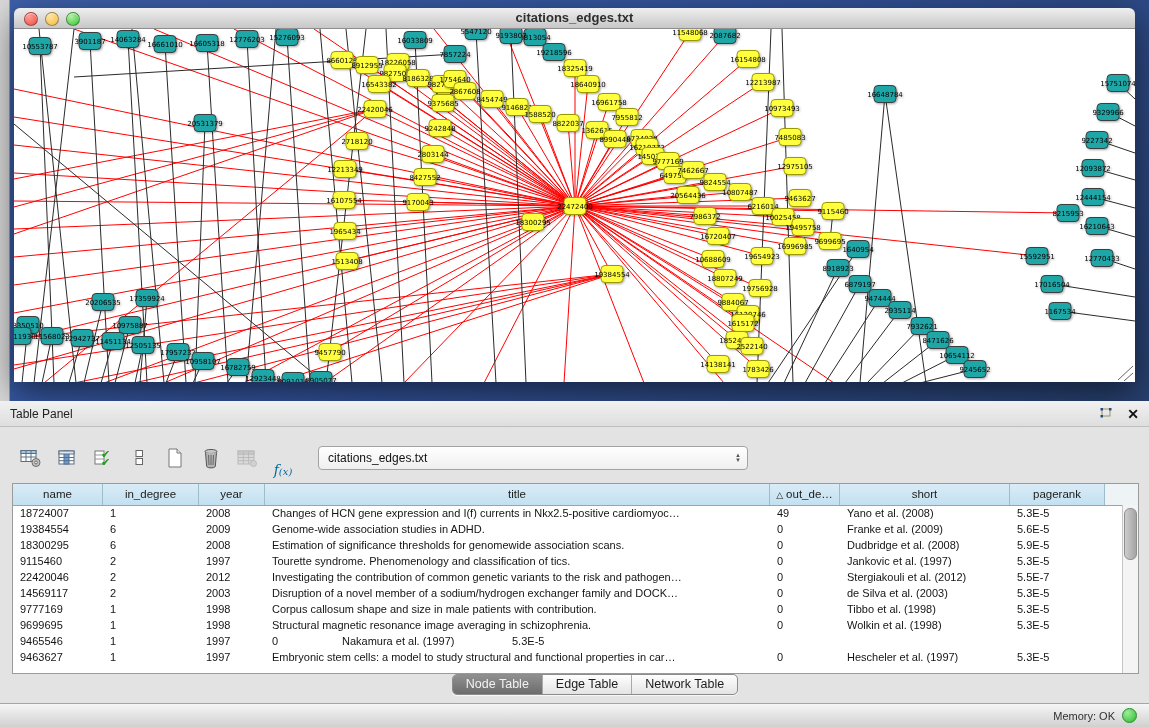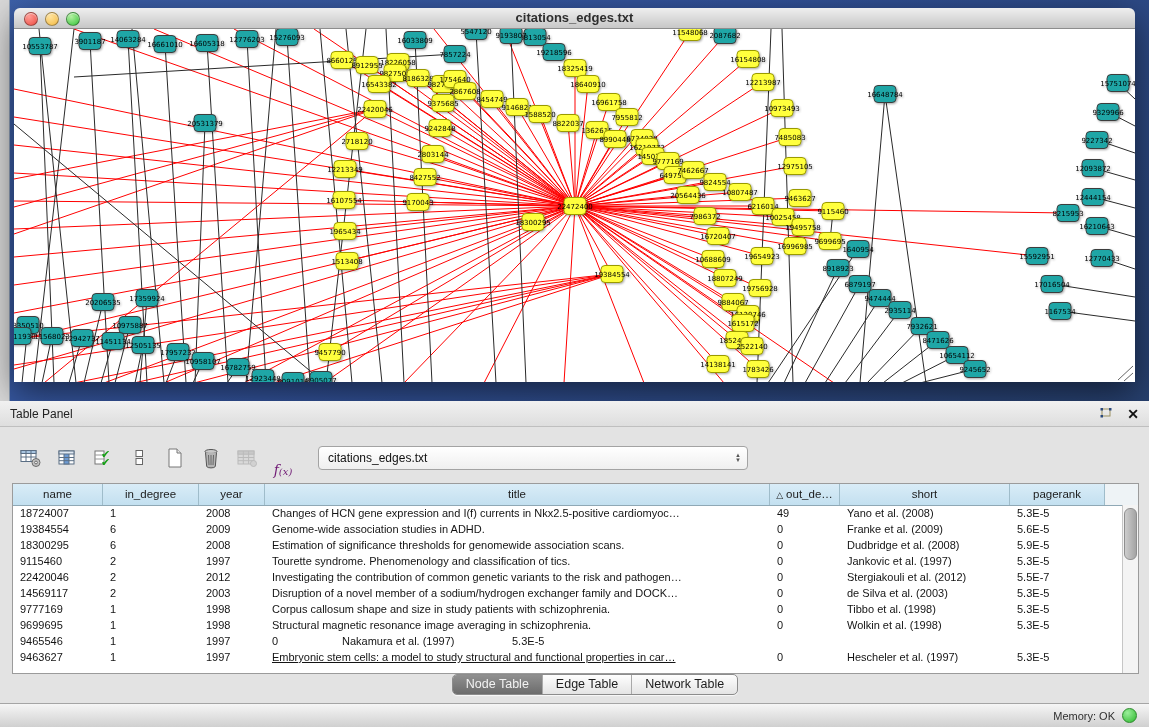--- a/index.html
+++ b/index.html
@@ -28,21 +28,21 @@
   .eb{stroke:#2a2a2a;stroke-width:1;}
 
   
   .panel{position:absolute;left:0;top:401px;width:1149px;height:326px;background:#e3e3e3;}
   .phead{height:25px;border-bottom:1px solid #bfbfbf;background:linear-gradient(#f1f1f1,#dedede);
     display:flex;align-items:center;padding:0 10px;font-size:12px;color:#222;}
   .ph-icons{margin-left:auto;display:flex;align-items:center;gap:14px;}
   .ph-x{font-size:14px;font-weight:bold;color:#111;cursor:default;line-height:14px;}
   .toolbar{position:absolute;left:16px;top:42px;display:flex;align-items:center;gap:6px;}
   .tb{width:30px;height:30px;border:none;background:transparent;padding:2px;display:flex;align-items:center;justify-content:center;}
-  .fx{font-family:"DejaVu Serif",serif;font-style:italic;font-size:14px;color:#701a75;margin-top:24px;}
+  .fx{font-family:"DejaVu Serif",serif;font-style:italic;font-size:14px;color:#0369a1;margin-top:24px;}
   .fx small{font-size:10px;}
   .combo{margin-left:14px;width:428px;height:22px;border:1px solid #a3a3a3;border-radius:4px;
     background:linear-gradient(#ffffff,#efefef);display:flex;align-items:center;font-size:12px;color:#111;}
   .combo .cv{padding-left:9px;flex:1;}
   .combo-arrows{width:18px;display:flex;flex-direction:column;align-items:center;justify-content:center;color:#555;}
   .combo-arrows i{font-style:normal;font-size:6px;line-height:5px;}
 
   .tablebox{position:absolute;left:12px;top:82px;width:1125px;height:189px;background:#fff;border:1px solid #9b9b9b;overflow:hidden;}
   .thead{display:flex;height:21px;background:#eef3f6;border-bottom:1px solid #8fa8b5;}
   .th{box-sizing:border-box;background:linear-gradient(#d9ecf7,#c3e0f0);border-right:1px solid #9fbcca;
@@ -895,21 +895,21 @@
             <div class="td" style="width: 66px;">2003</div>
             <div class="td" style="width: 505px;">Disruption of a novel member of a sodium/hydrogen exchanger family and DOCK…</div>
             <div class="td" style="width: 70px;">0</div>
             <div class="td" style="width: 170px;">de Silva et al. (2003)</div>
             <div class="td" style="width: 95px;">5.3E-5</div>
           </div>
           <div class="tr">
             <div class="td" style="width: 90px;">9777169</div>
             <div class="td" style="width: 96px;">1</div>
             <div class="td" style="width: 66px;">1998</div>
-            <div class="td" style="width: 505px;">Corpus callosum shape and size in study patients with schizophrenia.</div>
+            <div class="td" style="width: 505px;">Corpus callosum shape and size in male patients with contribution.</div>
             <div class="td" style="width: 70px;">0</div>
             <div class="td" style="width: 170px;">Tibbo et al. (1998)</div>
             <div class="td" style="width: 95px;">5.3E-5</div>
           </div>
           <div class="tr">
             <div class="td" style="width: 90px;">9699695</div>
             <div class="td" style="width: 96px;">1</div>
             <div class="td" style="width: 66px;">1998</div>
             <div class="td" style="width: 505px;">Structural magnetic resonance image averaging in schizophrenia.</div>
             <div class="td" style="width: 70px;">0</div>
@@ -921,21 +921,21 @@
             <div class="td" style="width: 96px;">1</div>
             <div class="td" style="width: 66px;">1997</div>
             <div class="td" style="width: 70px;">0</div>
             <div class="td" style="width: 170px;">Nakamura et al. (1997)</div>
             <div class="td" style="width: 95px;">5.3E-5</div>
           </div>
           <div class="tr">
             <div class="td" style="width: 90px;">9463627</div>
             <div class="td" style="width: 96px;">1</div>
             <div class="td" style="width: 66px;">1997</div>
-            <div class="td" style="width: 505px; text-decoration: underline;">Embryonic stem cells: a model to study structural and functional properties in car…</div>
+            <div class="td" style="width: 505px;">Embryonic stem cells: a model to study structural and functional properties in car…</div>
             <div class="td" style="width: 70px;">0</div>
             <div class="td" style="width: 170px;">Hescheler et al. (1997)</div>
             <div class="td" style="width: 95px;">5.3E-5</div>
           </div>
         </div>
       <div class="vscroll">
         <div class="thumb"></div>
       </div>
     </div>
 

